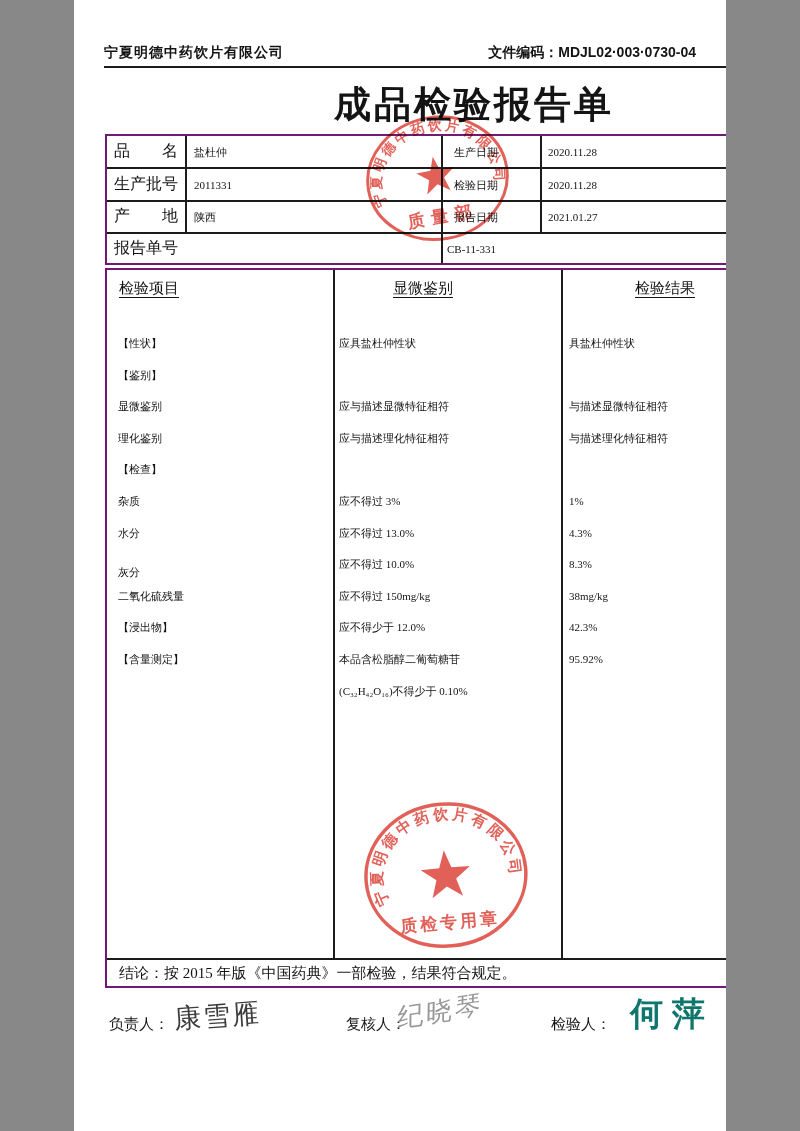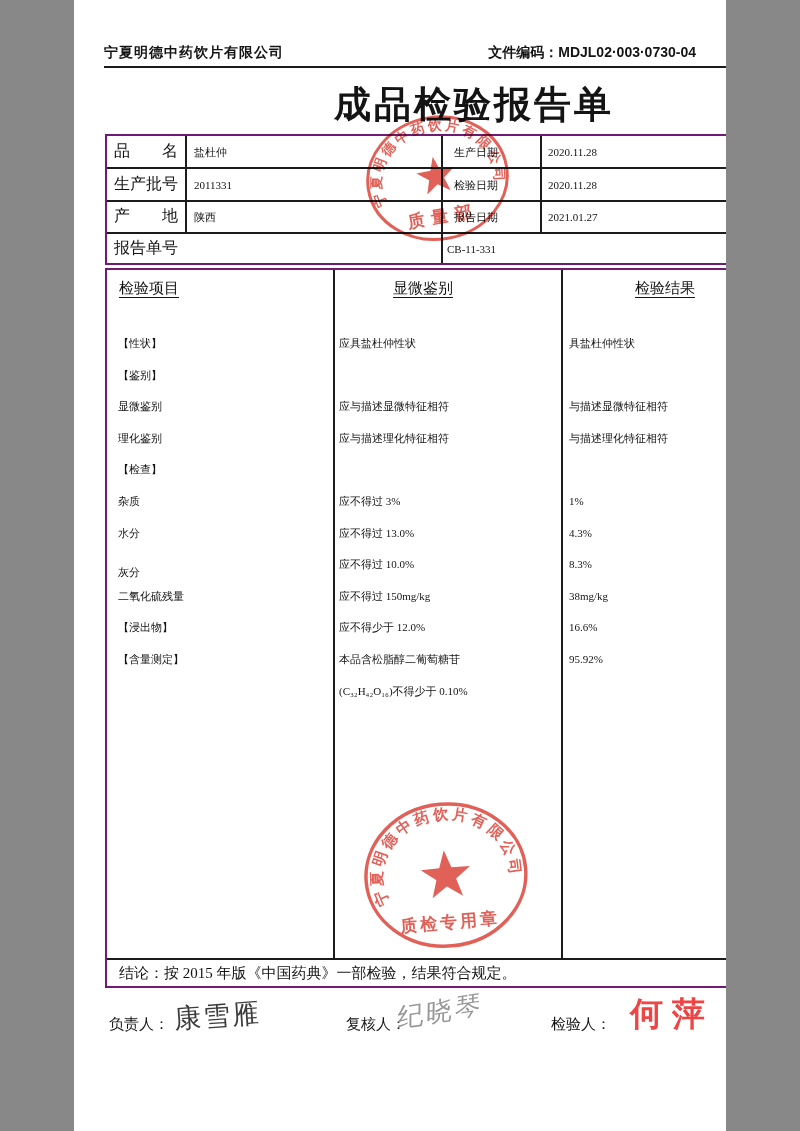--- a/index.html
+++ b/index.html
@@ -42,21 +42,21 @@
   
   .stamp { position:absolute; mix-blend-mode:multiply; opacity:.88; z-index:5; }
   #dept-stamp { left:286px; top:110px; transform:rotate(-10deg); }
   #qc-stamp   { left:283px; top:798px; transform:rotate(-5deg); }
 
   
   .sig-label { font-size:15px; height:20px; line-height:20px; }
   .sig { white-space:nowrap; }
   #sig-duty      { left:100px; top:998px;  font-size:27px; color:#3c3c3c; transform:rotate(-4deg); letter-spacing:2px; }
   #sig-review    { left:323px; top:994px;  font-size:26px; color:#979797; transform:rotate(-9deg) skewX(-10deg); letter-spacing:3px; }
-  #sig-inspector { left:556px; top:992px;  font-size:33px; color:#ef4444; font-weight:bold; letter-spacing:9px; }
+  #sig-inspector { left:556px; top:992px;  font-size:33px; color:#0f766e; font-weight:bold; letter-spacing:9px; }
 </style>
 </head>
 <body>
 
 <div id="page">
 
   <div class="abs company sans">宁夏明德中药饮片有限公司</div>
   <div class="abs doccode sans">文件编码：MDJL02·003·0730-04</div>
   <div class="abs hr-rule"></div>
   <div class="abs title sans">成品检验报告单</div>
@@ -138,21 +138,21 @@
       <div class="cell row-cell3" style="top:284px;">8.3%</div>
     </div>
     <div>
       <div class="cell row-cell1" style="top:316px;">二氧化硫残量</div>
       <div class="cell row-cell2" style="top:316px;">应不得过 150mg/kg</div>
       <div class="cell row-cell3" style="top:316px;">38mg/kg</div>
     </div>
     <div>
       <div class="cell row-cell1" style="top:347px;">【浸出物】</div>
       <div class="cell row-cell2" style="top:347px;">应不得少于 12.0%</div>
-      <div class="cell row-cell3" style="top:347px;">16.6%</div>
+      <div class="cell row-cell3" style="top:347px;">42.3%</div>
     </div>
     <div>
       <div class="cell row-cell1" style="top:379px;">【含量测定】</div>
       <div class="cell row-cell2" style="top:379px;">本品含松脂醇二葡萄糖苷</div>
       <div class="cell row-cell3" style="top:379px;">95.92%</div>
     </div>
     <div>
       <div class="cell row-cell1" style="top:411px;"></div>
       <div class="cell row-cell2" style="top:411px;">(C₃₂H₄₂O₁₆)不得少于 0.10%</div>
       <div class="cell row-cell3" style="top:411px;"></div>

